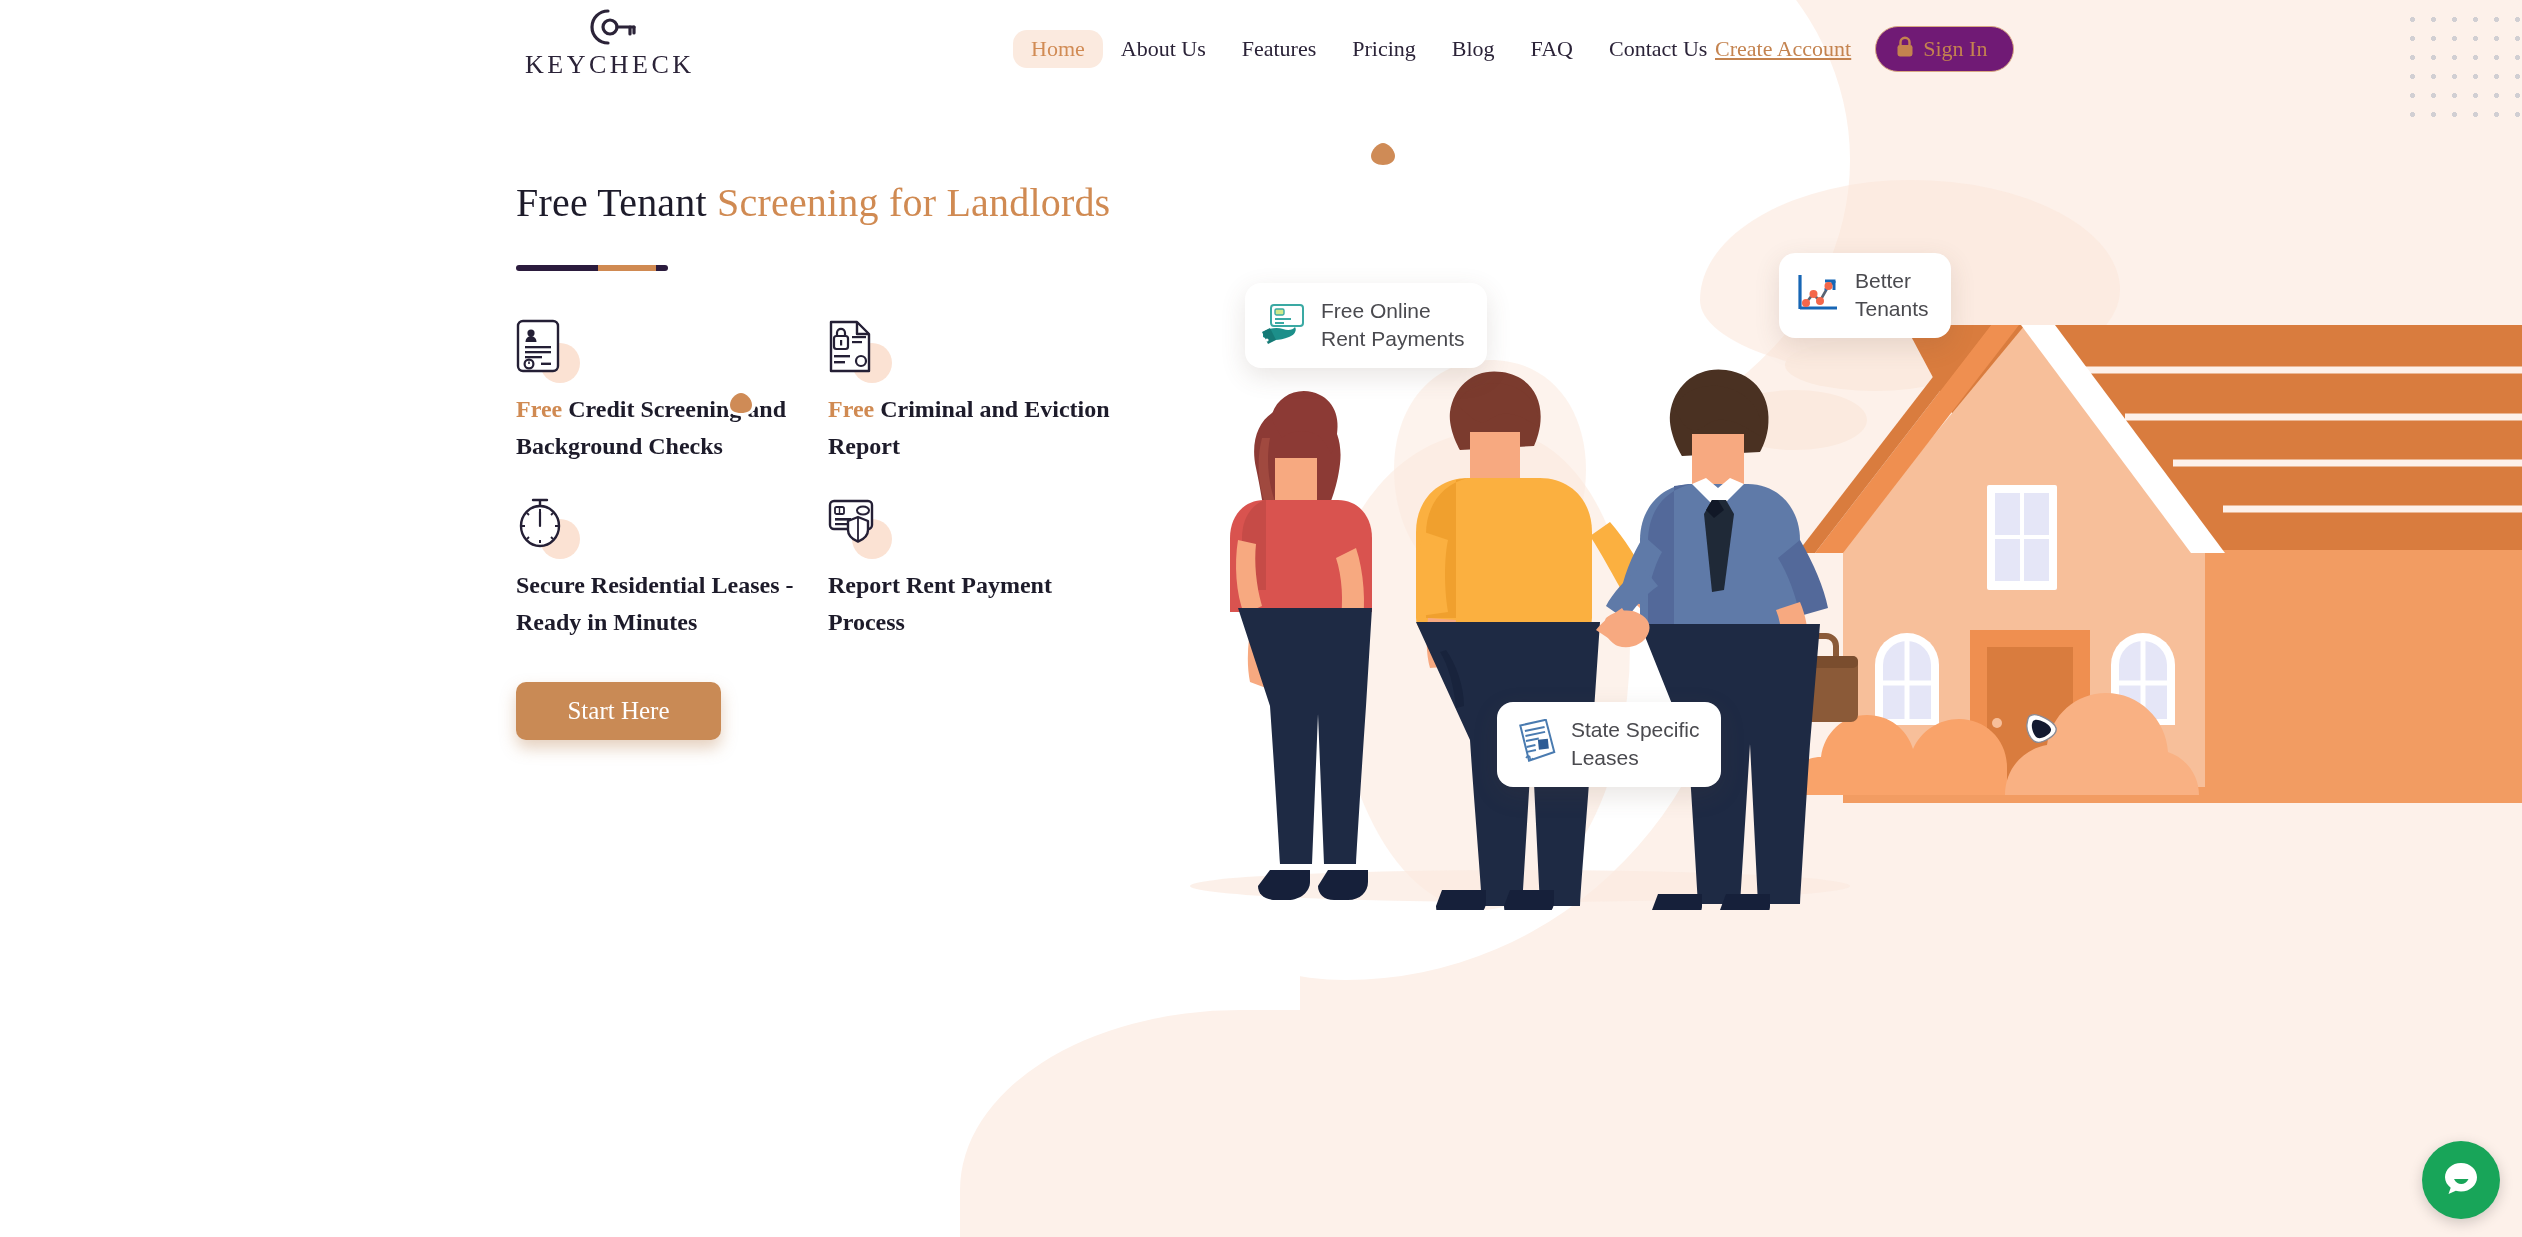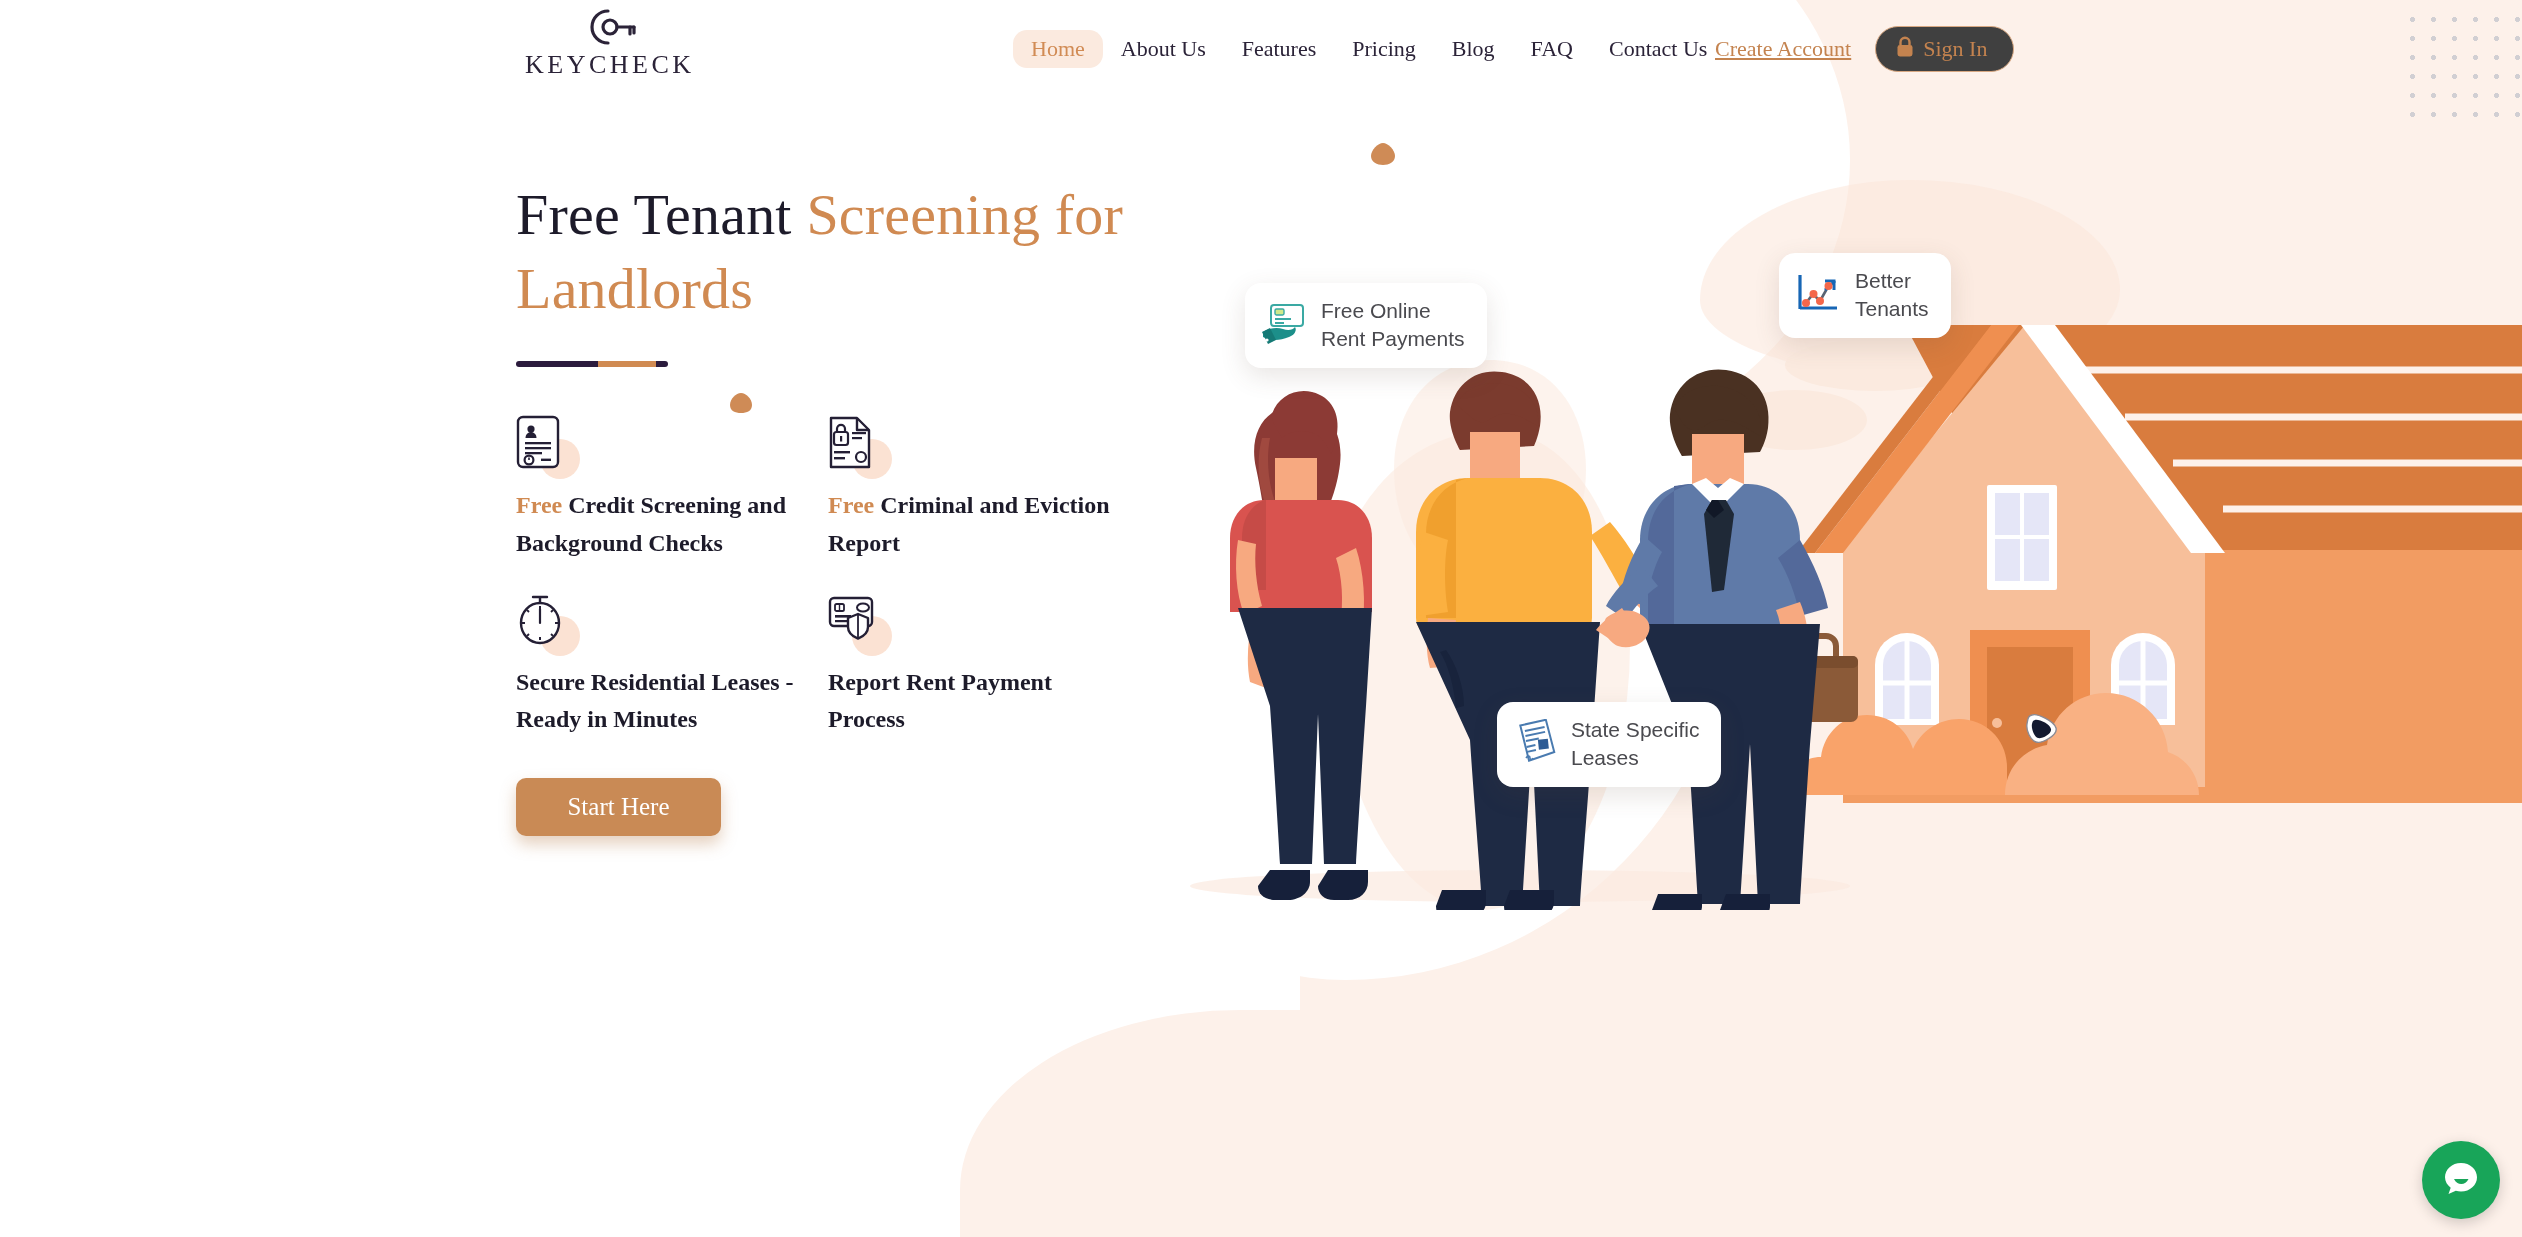--- a/index.html
+++ b/index.html
@@ -88,32 +88,32 @@
     display:flex; align-items:center; gap:24px;
   }
   .create-account{
     font-family:"Liberation Serif", serif;
     font-size:22px; color:#c4834f; text-decoration:underline;
     white-space:nowrap; cursor:pointer;
   }
   .signin{
     display:flex; align-items:center; gap:9px;
     border:1.5px solid #d8a882; border-radius:28px;
-    padding:9px 26px 9px 20px; background:#404040; cursor:pointer;
+    padding:9px 26px 9px 20px; background:#701a75; cursor:pointer;
   }
   .signin span.label{
     font-family:"Liberation Serif", serif;
     font-size:22px; color:#c4834f;
   }
 
   
   .hero-left{ position:absolute; z-index:15; left:516px; top:178px; width:620px; }
   h1.headline{
     font-family:"Liberation Serif", serif;
-    font-size:58px; line-height:1.27; font-weight:400;
+    font-size:40px; line-height:1.27; font-weight:400;
     color:#1d1b2a; letter-spacing:.2px;
   }
   h1.headline .accent{ color:#d08a52; }
 
   .divider{ margin-top:36px; display:flex; align-items:center; height:6px; width:152px;}
   .divider .seg-dark{ height:6px; width:82px; background:#2b1b3d; border-radius:3px 0 0 3px;}
   .divider .seg-orange{ height:6px; width:58px; background:#d08a52;}
   .divider .seg-dark2{ height:6px; width:12px; background:#2b1b3d; border-radius:0 3px 3px 0;}
 
   .features{

